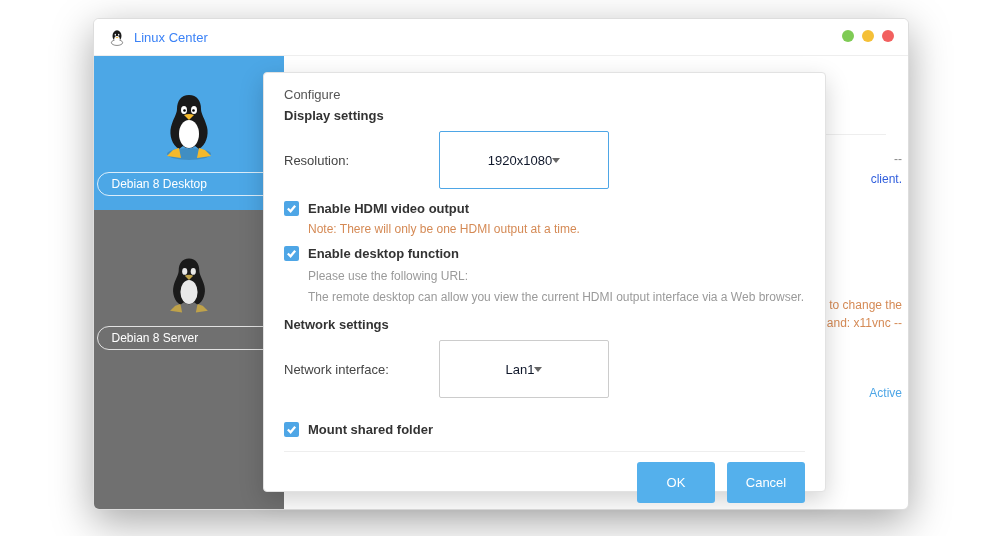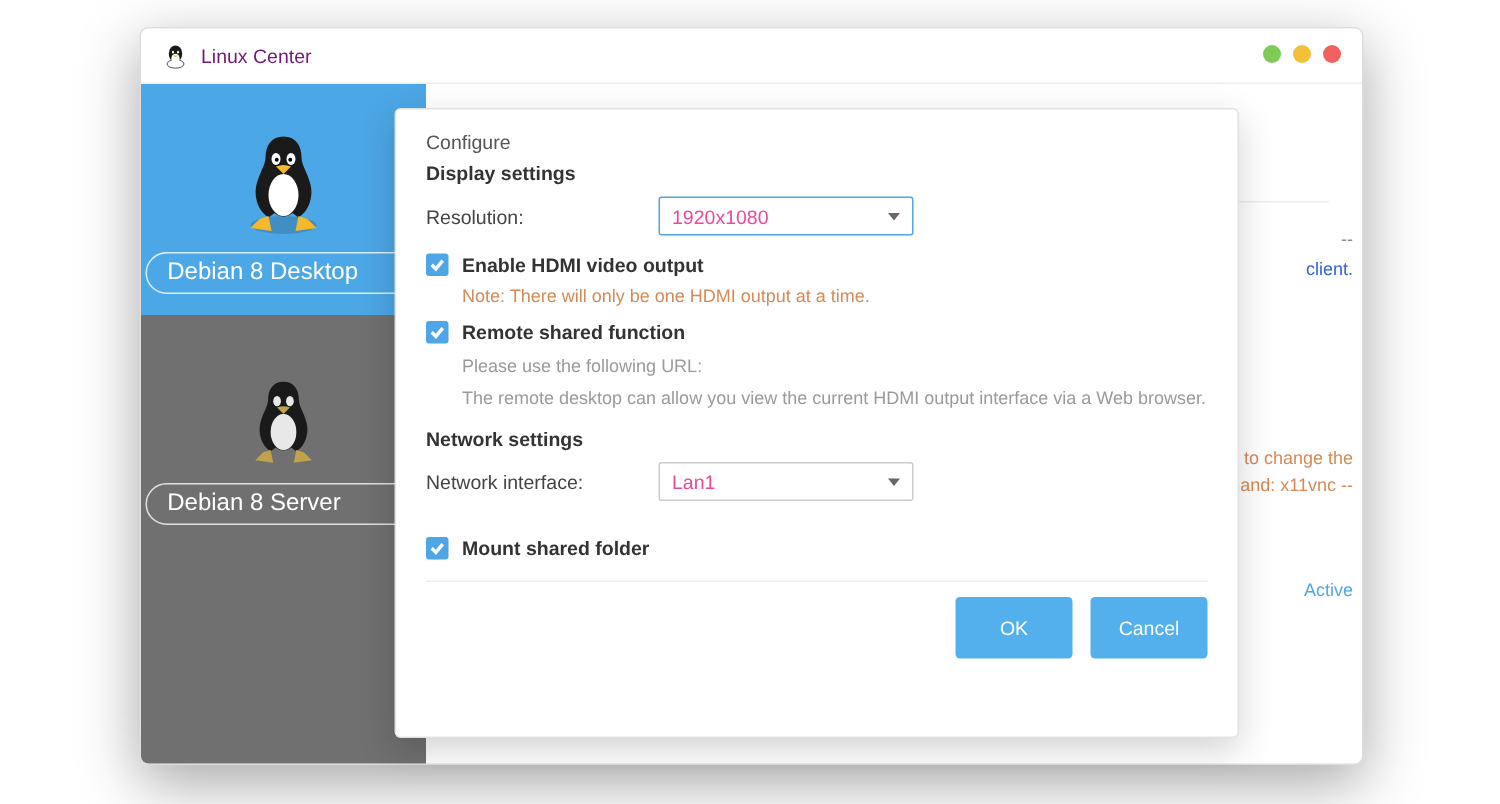--- a/index.html
+++ b/index.html
@@ -1,45 +1,45 @@
 <!DOCTYPE html>
 <html><head>
 <meta charset="utf-8">
 <style>
 html,body{margin:0;padding:0;font-family:-apple-system,"Segoe UI",Arial,sans-serif;font-size:13px;color:#333;background:#fff}
 .stage{width:1000px;height:536px;position:relative;background:#fff}
 .window{position:absolute;left:93px;top:18px;width:814px;height:490px;background:#fff;border:1px solid #ddd;border-radius:6px;box-shadow:0 12px 40px rgba(0,0,0,.35);overflow:hidden}
 .titlebar{height:36px;display:flex;align-items:center;padding:0 14px;border-bottom:1px solid #eee;background:#fff}
 .titlebar .appicon{width:18px;height:18px;margin-right:8px}
-.titlebar .title{color:#701a75}
+.titlebar .title{color:#3b82f6}
 .traffic{position:absolute;right:14px;top:11px;display:flex;gap:8px}
 .dot{width:12px;height:12px;border-radius:50%}
 .dot.green{background:#7fcb55}.dot.yellow{background:#f5c037}.dot.red{background:#f2605f}
 .body{display:flex;height:calc(100% - 36px)}
 .sidebar{width:190px;background:#707070;display:flex;flex-direction:column}
 .side-item{height:140px;display:flex;flex-direction:column;align-items:center;justify-content:flex-end;gap:10px;padding-bottom:14px}
 .side-item.active{background:#4ca7e6}
-.side-item .label{color:#fff;font-size:16px;padding:4px 14px;border:1px solid rgba(255,255,255,.8);border-radius:14px;background:transparent}
+.side-item .label{color:#fff;font-size:12px;padding:4px 14px;border:1px solid rgba(255,255,255,.8);border-radius:14px;background:transparent}
 .penguin svg{display:block}
 .content{flex:1;padding:18px 22px;position:relative;color:#555}
 .bg-right-snips{position:absolute;right:0;top:0;bottom:0;width:160px}
 .bg-right-snips div{position:absolute;right:6px;font-size:12px}
 .snip1{top:96px;color:#888}
 .snip2{top:116px;color:#315fdd}
 .snip3{top:240px;color:#d58a55;text-align:right;line-height:1.5}
 .snip4{top:330px;color:#4ea6e6}
 .hr{border-top:1px solid #eee;margin-top:60px}
 
 .modal{position:absolute;left:263px;top:72px;width:563px;height:420px;background:#fff;border:1px solid #e2e2e2;border-radius:4px;box-shadow:0 8px 24px rgba(0,0,0,.18);padding:14px 20px 14px 20px;box-sizing:border-box}
 .modal h1{font-size:13px;font-weight:400;color:#555;margin:0 0 0}
 .section-title{font-weight:700;color:#333;margin:6px 0 8px}
 .row{display:flex;align-items:center;margin:6px 0}
 .indent{}
 .label{width:155px;color:#444}
-.select{width:152px;height:24px;border:1px solid #4ea6e6;border-radius:2px;background:#fff;display:flex;align-items:center;justify-content:space-between;padding:0 8px;color:#ec4899;cursor:pointer}
+.select{width:152px;height:24px;border:1px solid #4ea6e6;border-radius:2px;background:#fff;display:flex;align-items:center;justify-content:center;padding:16px 8px;color:#0f172a;cursor:pointer}
 .select.grey{border-color:#ccc}
 .chev{width:0;height:0;border-left:4px solid transparent;border-right:4px solid transparent;border-top:5px solid #666}
 .chk{width:15px;height:15px;border-radius:2px;background:#4ea6e6;display:inline-flex;align-items:center;justify-content:center;margin-right:9px;cursor:pointer}
 .chk svg{width:11px;height:11px;stroke:#fff;stroke-width:2.5;fill:none}
 .cb-label{font-weight:700;color:#333}
 .note{color:#d58a55;margin:2px 0 10px 24px;font-size:12px}
 .help{color:#9a9a9a;margin:2px 0 2px 24px;font-size:12px;line-height:1.6}
 .modal-hr{border-top:1px solid #eee;margin:14px 0 10px}
 .btnbar{display:flex;justify-content:flex-end;gap:12px;margin-top:6px}
 .btn{min-width:78px;height:41px;border:none;border-radius:3px;background:#54b0ec;color:#fff;font-size:13px;cursor:pointer}
@@ -137,21 +137,21 @@
     <span class="cb-label">Enable HDMI video output</span>
   </div>
   <div class="note">Note: There will only be one HDMI output at a time.</div>
 
   <div class="row">
     <span class="chk">
           <svg viewBox="0 0 12 12">
             <path d="M2 6 L5 9 L10 3"></path>
           </svg>
         </span>
-    <span class="cb-label">Remote shared function</span>
+    <span class="cb-label">Enable desktop function</span>
   </div>
   <div class="help">Please use the following URL:</div>
   <div class="help">The remote desktop can allow you view the current HDMI output interface via a Web browser.</div>
 
   <div class="section-title" style="margin-top:10px">Network settings</div>
   <div class="row indent">
     <span class="label">Network interface:</span>
     <div class="select grey">
       <span>Lan1</span>
       <span class="chev"></span>

